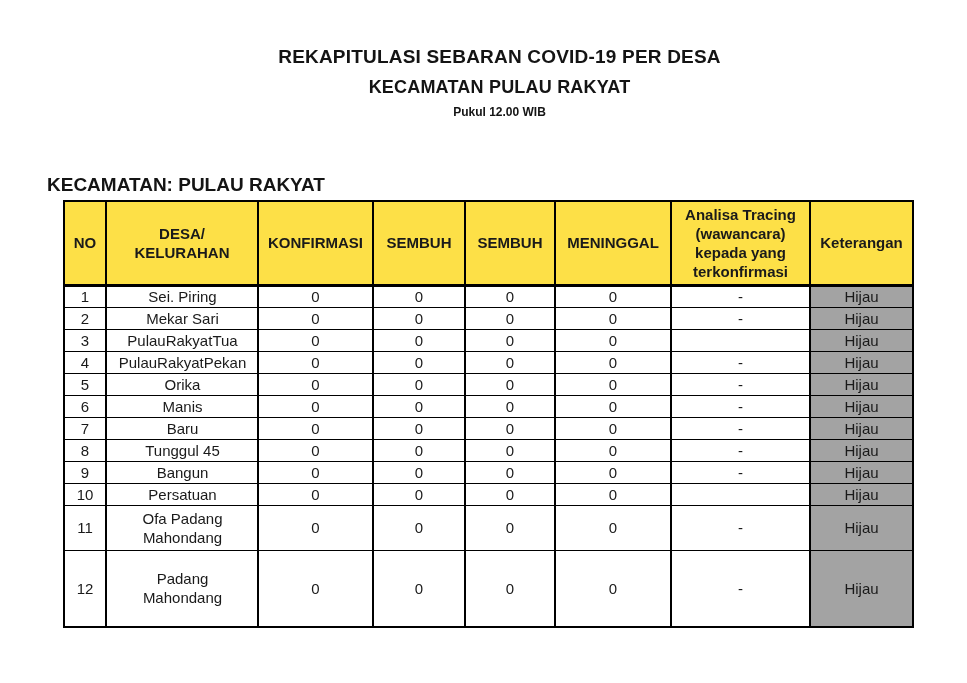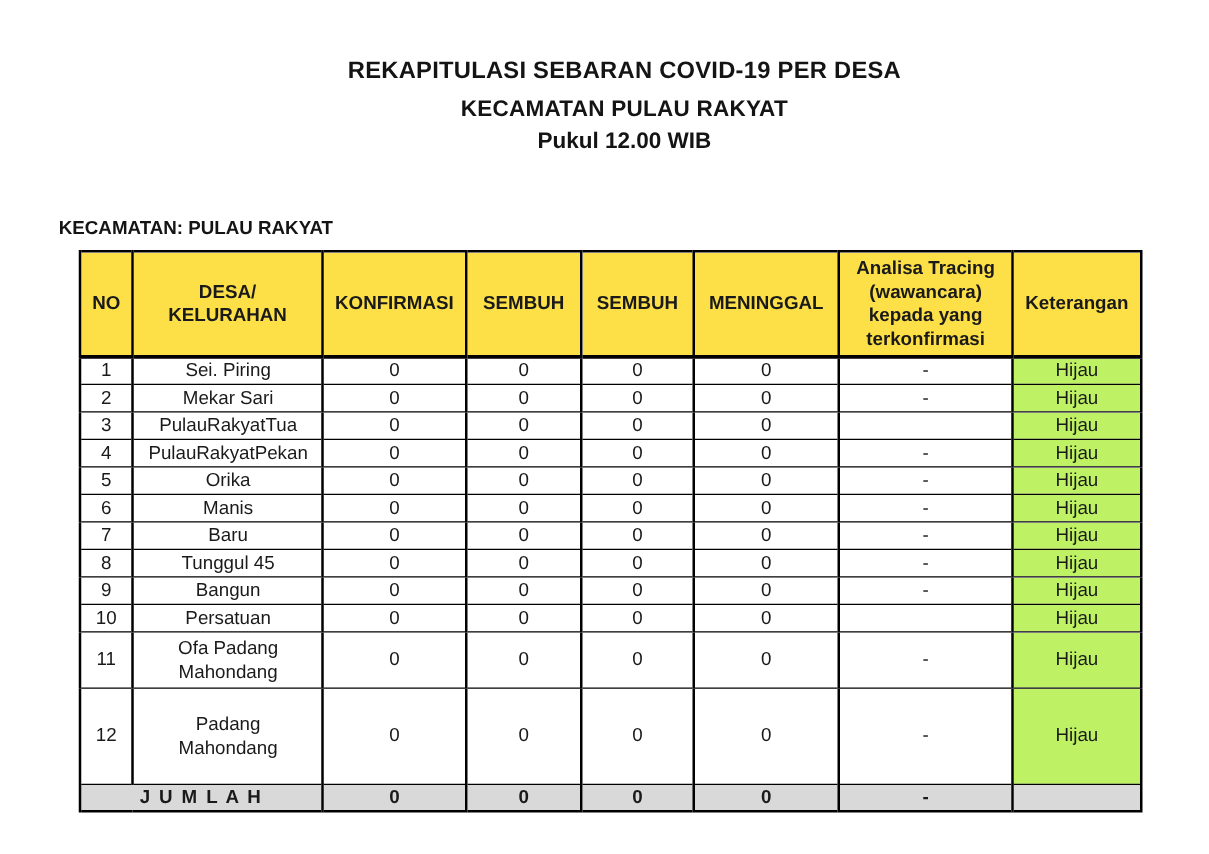--- a/index.html
+++ b/index.html
@@ -16,25 +16,25 @@
     top: 46px; left: 0;
     width: 967px;
     padding-left: 32px;
     text-align: center;
     font-weight: bold;
     color: #141414;
   }
   .title-line1 { font-size: 19px; line-height: 22px; margin-bottom: 9px; letter-spacing: 0.2px; }
   .title-line2 { font-size: 18px; line-height: 21px; margin-bottom: 4px; letter-spacing: 0.2px; }
   .title-line3 { font-size: 18px; line-height: 21px; margin-bottom: 5px; }
-  .title-line4 { font-size: 18px; line-height: 20px; }
+  .title-line4 { font-size: 12px; line-height: 20px; }
   .section-label {
     position: absolute;
     top: 174px; left: 47px;
-    font-size: 15px;
+    font-size: 19px;
     font-weight: bold;
     color: #141414;
   }
   .table-wrap { position: absolute; top: 200px; left: 63px; }
   table.report {
     border-collapse: collapse;
     table-layout: fixed;
     width: 849px;
     border: 2px solid #000;
   }
@@ -57,21 +57,21 @@
   tr.h-header  { height: 84px; }
   tr.h-row     { height: 22px; }
   tr.h-row11   { height: 45px; }
   tr.h-row12   { height: 77px; }
   tr.h-footer  { height: 22px; }
   td.c-desa {
     text-align: left;
     padding-left: 1px;
     white-space: pre-line;
   }
-  td.c-ket { background: #bef264; margin-left: 21px; }
+  td.c-ket { background: #a3a3a3; margin-left: 21px; }
   tr.footer-row td {
     background: #d9d9d9;
     font-weight: bold;
   }
   tr.footer-row td.f-label { letter-spacing: 1.5px; }
 </style>
 </head>
 <body>
 
 <div class="title-block">
@@ -226,24 +226,15 @@
         <td>12</td>
         <td class="c-desa">Padang
 Mahondang</td>
         <td>0</td>
         <td>0</td>
         <td>0</td>
         <td>0</td>
         <td>-</td>
         <td class="c-ket">Hijau</td>
       </tr>
-      <tr class="h-footer footer-row">
-        <td class="f-label" colspan="2">J U M L A H</td>
-        <td>0</td>
-        <td>0</td>
-        <td>0</td>
-        <td>0</td>
-        <td>-</td>
-        <td></td>
-      </tr>
     </tbody>
   </table>
 </div>
 
 </body></html>

